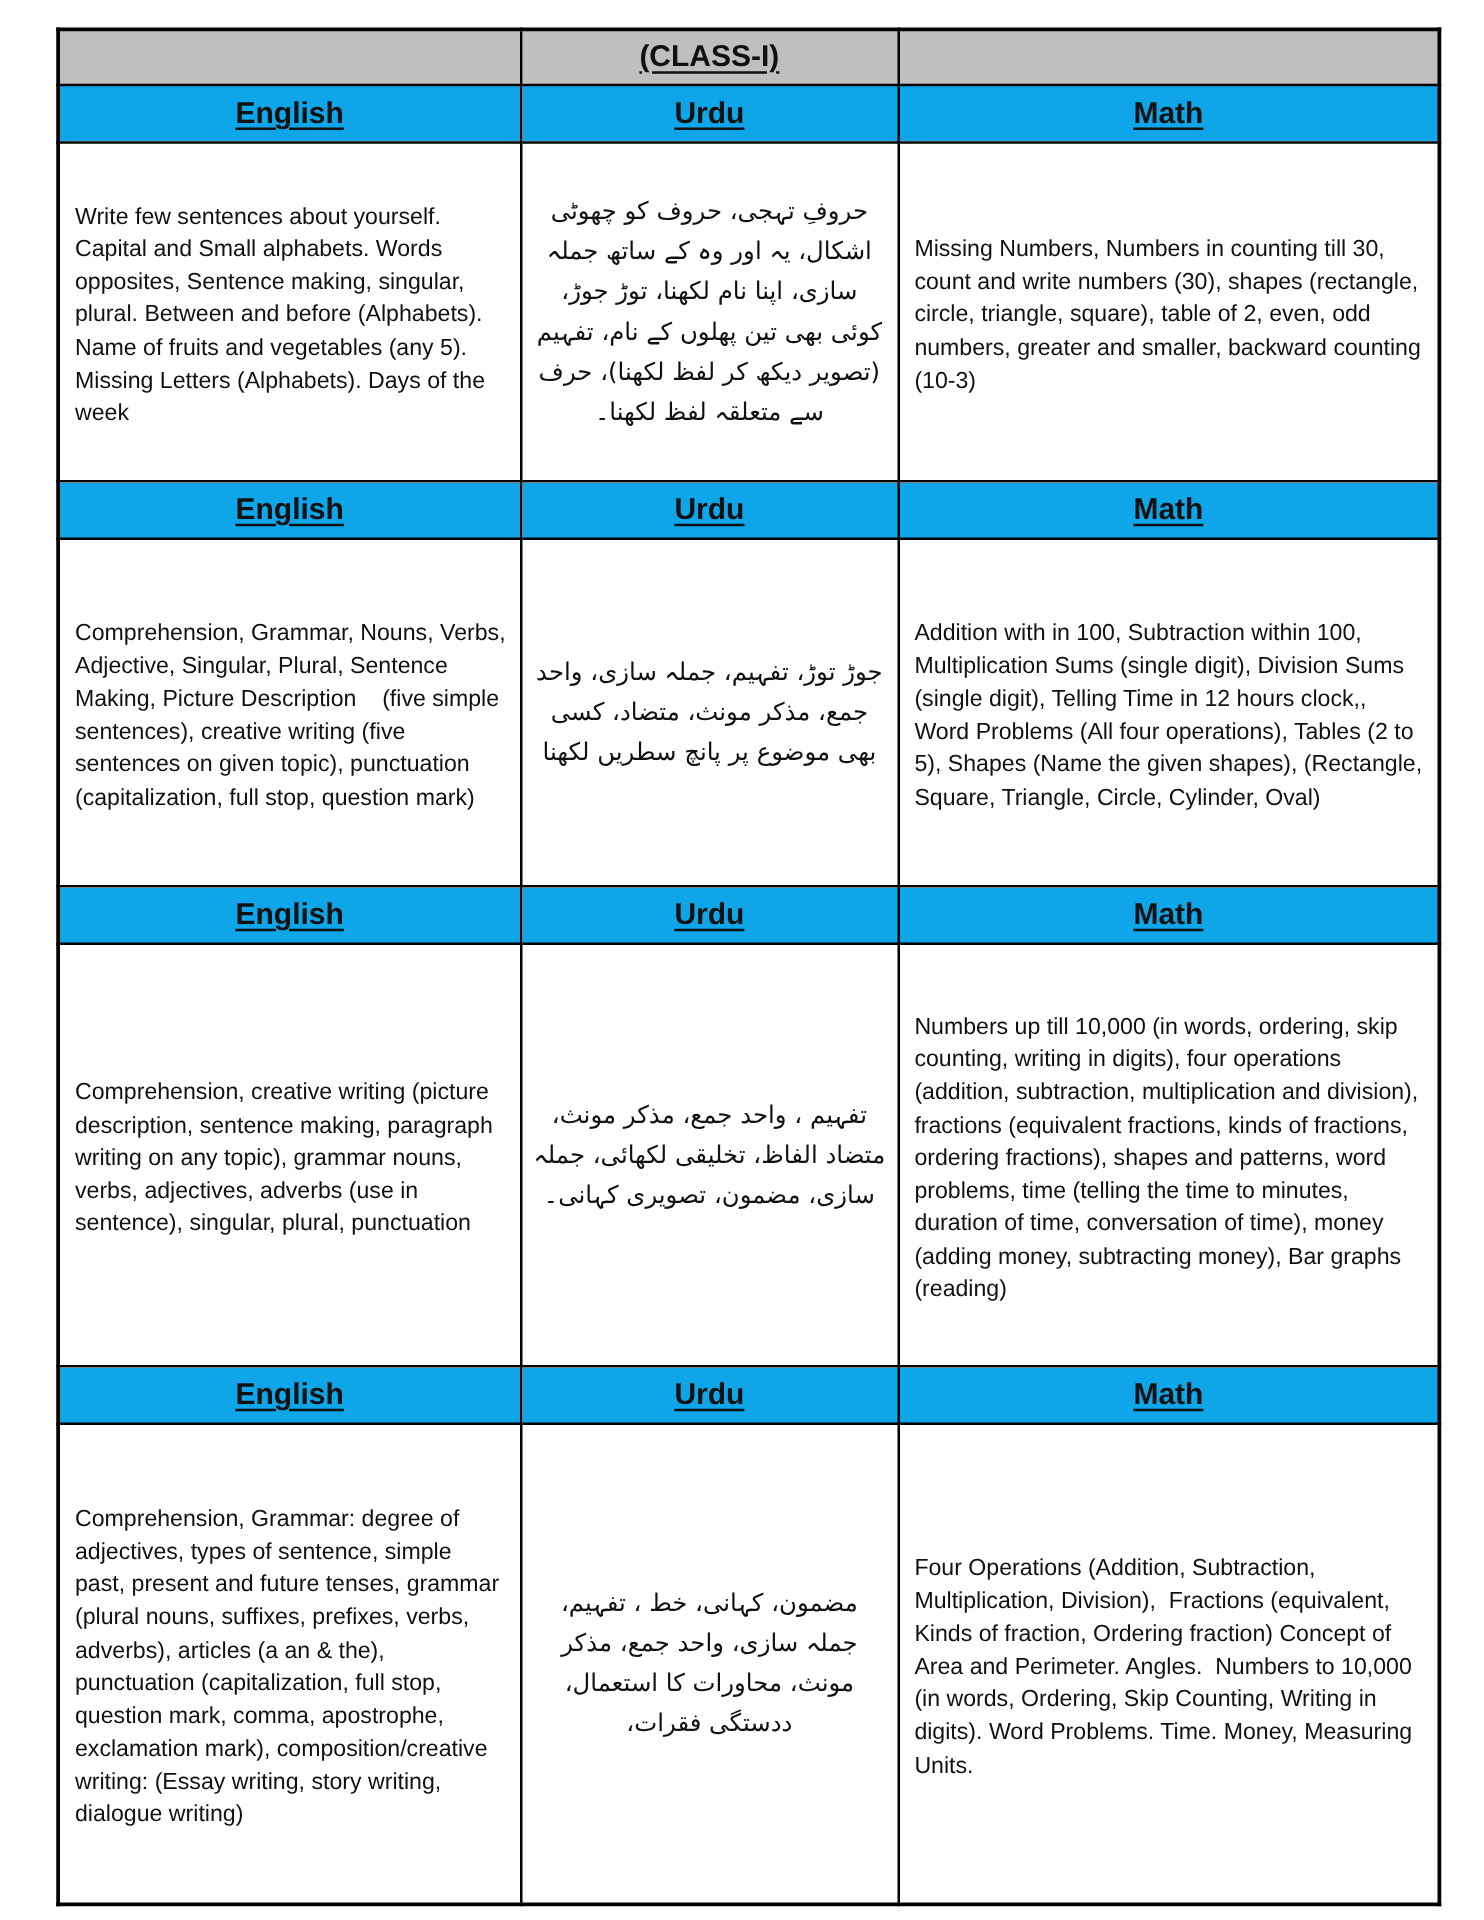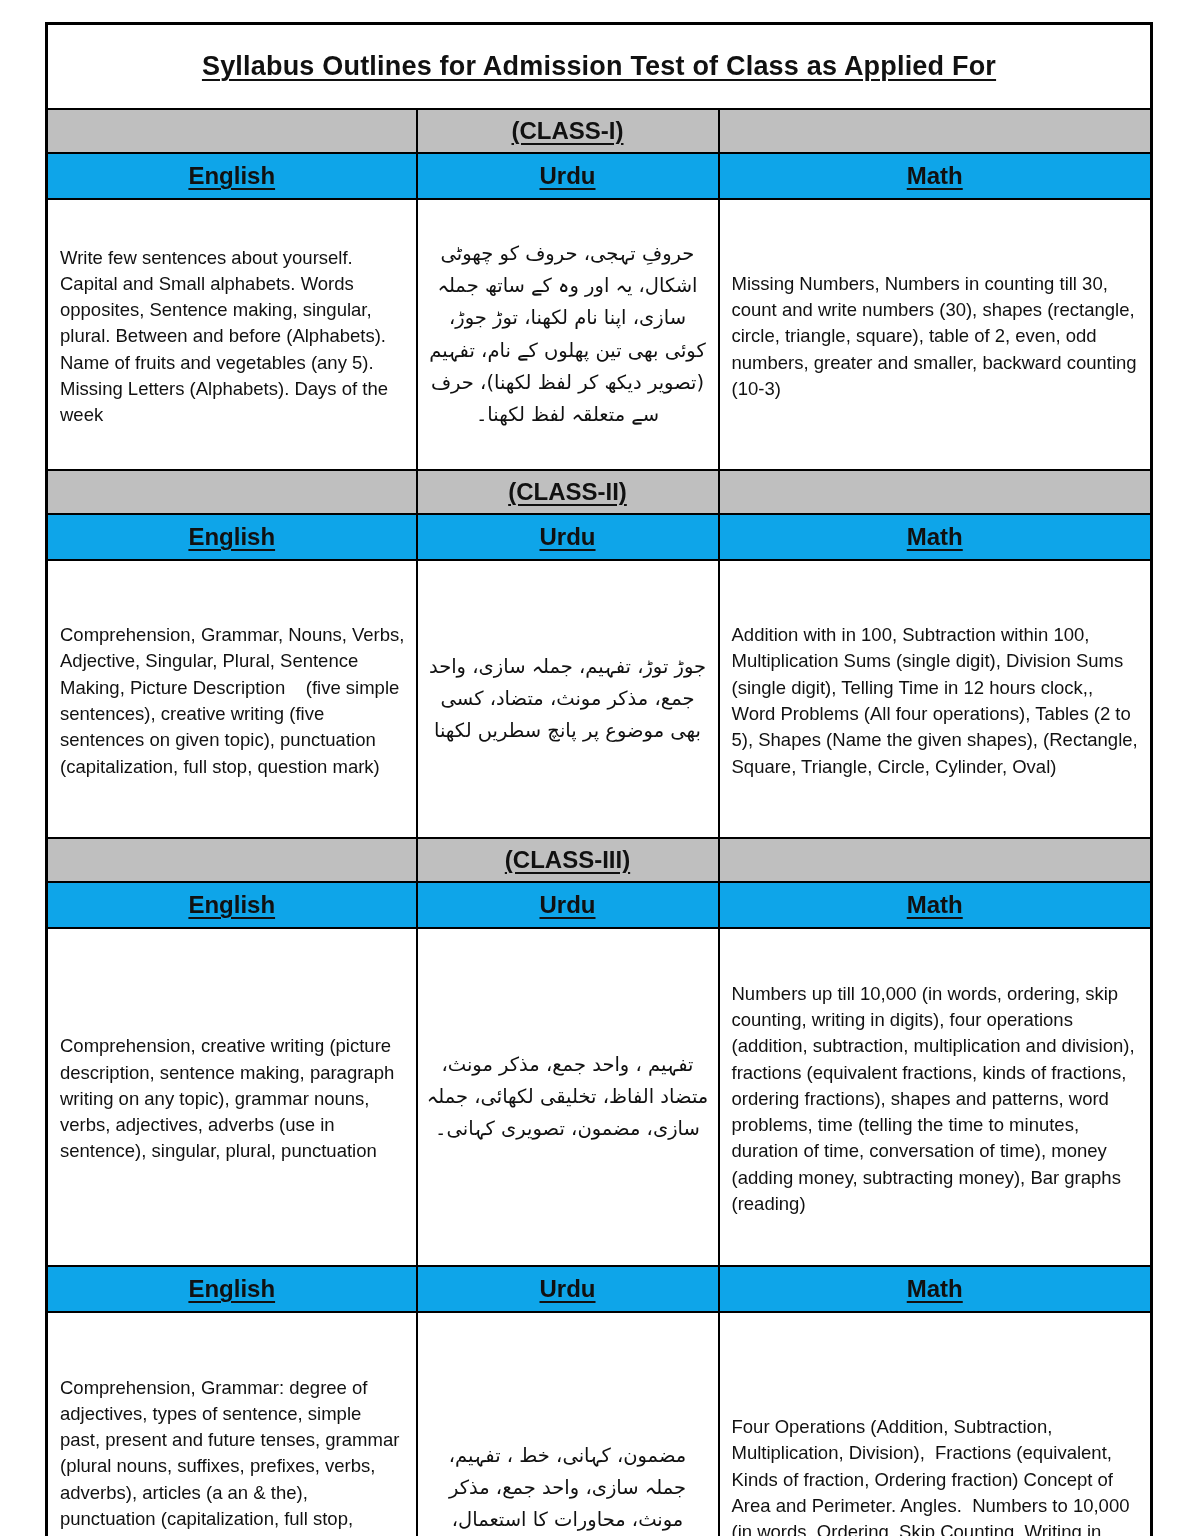--- a/index.html
+++ b/index.html
@@ -106,69 +106,50 @@
 
 <div class="page">
   <table class="syllabus">
     <colgroup>
       <col class="c-en">
       <col class="c-ur">
       <col class="c-math">
     </colgroup>
 
     <tbody>
-        <tr class="title-row">
-      <td colspan="3">
-        <span class="doc-title">Syllabus Outlines for Admission Test of Class as Applied For</span>
-      </td>
-    </tr>
 
     <tr class="class-row">
       <td></td>
       <td>
         <span class="class-label">(CLASS-I)</span>
       </td>
       <td></td>
     </tr>
     <tr class="head-row">
       <td><span class="col-head">English</span></td>
       <td><span class="col-head">Urdu</span></td>
       <td><span class="col-head">Math</span></td>
     </tr>
     <tr class="row-c1">
       <td class="cell-en">Write few sentences about yourself. Capital and Small alphabets. Words opposites, Sentence making, singular, plural. Between and before (Alphabets). Name of fruits and vegetables (any 5). Missing Letters (Alphabets). Days of the week</td>
       <td class="cell-ur">حروفِ تہجی، حروف کو چھوٹی اشکال، یہ اور وہ کے ساتھ جملہ سازی، اپنا نام لکھنا، توڑ جوڑ، کوئی بھی تین پھلوں کے نام، تفہیم (تصویر دیکھ کر لفظ لکھنا)، حرف سے متعلقہ لفظ لکھنا۔</td>
       <td class="cell-math">Missing Numbers, Numbers in counting till 30, count and write numbers (30), shapes (rectangle, circle, triangle, square), table of 2, even, odd numbers, greater and smaller, backward counting (10-3)</td>
     </tr>
 
-    <tr class="class-row">
-      <td></td>
-      <td>
-        <span class="class-label">(CLASS-II)</span>
-      </td>
-      <td></td>
-    </tr>
     <tr class="head-row">
       <td><span class="col-head">English</span></td>
       <td><span class="col-head">Urdu</span></td>
       <td><span class="col-head">Math</span></td>
     </tr>
     <tr class="row-c2">
       <td class="cell-en">Comprehension, Grammar, Nouns, Verbs, Adjective, Singular, Plural, Sentence Making, Picture Description    (five simple sentences), creative writing (five sentences on given topic), punctuation (capitalization, full stop, question mark)</td>
       <td class="cell-ur">جوڑ توڑ، تفہیم، جملہ سازی، واحد جمع، مذکر مونث، متضاد، کسی بھی موضوع پر پانچ سطریں لکھنا</td>
       <td class="cell-math">Addition with in 100, Subtraction within 100, Multiplication Sums (single digit), Division Sums (single digit), Telling Time in 12 hours clock,, Word Problems (All four operations), Tables (2 to 5), Shapes (Name the given shapes), (Rectangle, Square, Triangle, Circle, Cylinder, Oval)</td>
     </tr>
 
-    <tr class="class-row">
-      <td></td>
-      <td>
-        <span class="class-label">(CLASS-III)</span>
-      </td>
-      <td></td>
-    </tr>
     <tr class="head-row">
       <td><span class="col-head">English</span></td>
       <td><span class="col-head">Urdu</span></td>
       <td><span class="col-head">Math</span></td>
     </tr>
     <tr class="row-c3">
       <td class="cell-en">Comprehension, creative writing (picture description, sentence making, paragraph writing on any topic), grammar nouns, verbs, adjectives, adverbs (use in sentence), singular, plural, punctuation</td>
       <td class="cell-ur">تفہیم ، واحد جمع، مذکر مونث، متضاد الفاظ، تخلیقی لکھائی، جملہ سازی، مضمون، تصویری کہانی۔</td>
       <td class="cell-math">Numbers up till 10,000 (in words, ordering, skip counting, writing in digits), four operations (addition, subtraction, multiplication and division), fractions (equivalent fractions, kinds of fractions, ordering fractions), shapes and patterns, word problems, time (telling the time to minutes, duration of time, conversation of time), money (adding money, subtracting money), Bar graphs (reading)</td>
     </tr>

